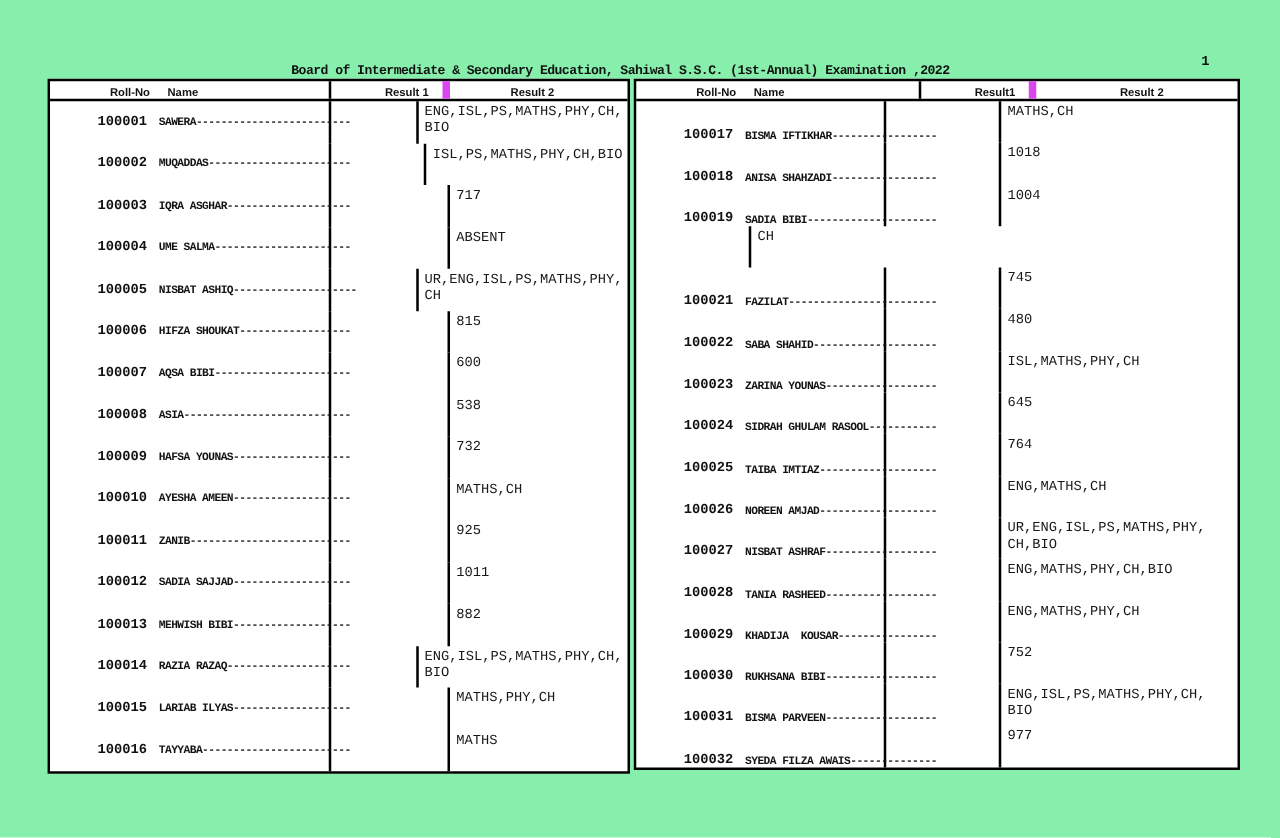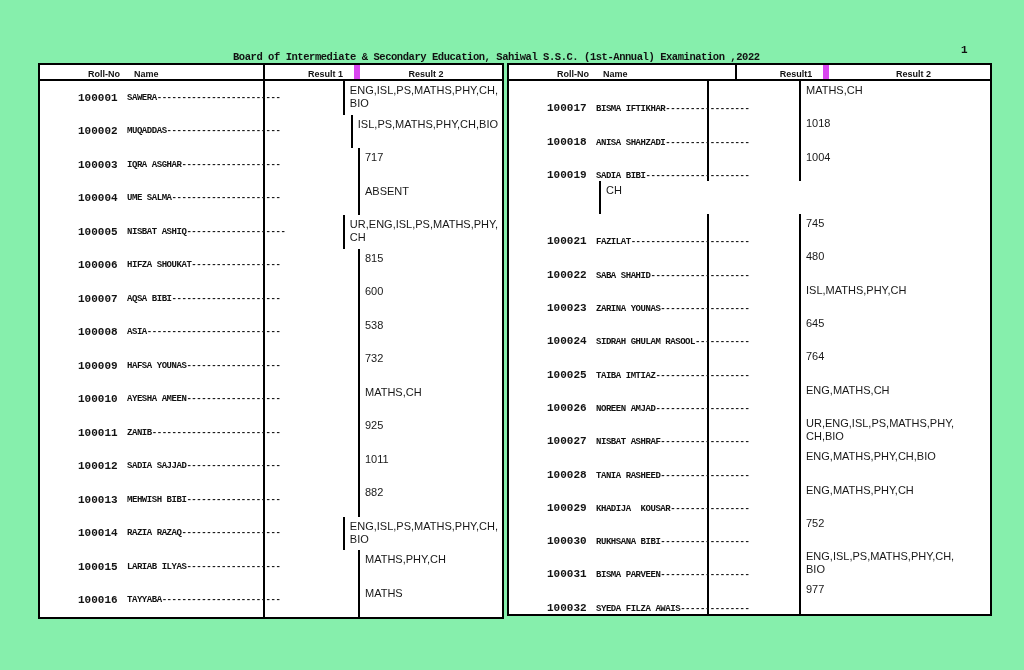--- a/index.html
+++ b/index.html
@@ -52,21 +52,21 @@
   .gt-right .cell-rollname { width:200px;align-items:flex-end; }
   .roll { font:bold 11px "Liberation Mono", monospace; flex:0 0 41px; white-space:pre; }
   .name {
     font:bold 9px "Liberation Mono", monospace; letter-spacing:-0.45px;
     margin-left:8px; white-space:pre;
   }
   .cell-r1 { border-right:2px solid #000; }
   .gt-left  .cell-r1 { width:95px; }
   .gt-right .cell-r1 { width:92px; }
   .cell-r2 {
-    flex:1; font-family:Liberation Sans, sans-serif; font-size:11px;
+    flex:1; font-family:Liberation Mono, monospace; font-size:11px;
     line-height:13px; padding:3px 4px 0 5px; white-space:pre-line; color:#181818;
   }
 </style>
 </head>
 <body>
 
 <div class="page">
 
   <div class="title">Board of Intermediate &amp; Secondary Education, Sahiwal S.S.C. (1st-Annual) Examination ,2022</div>
   <div class="pageno">1</div>

